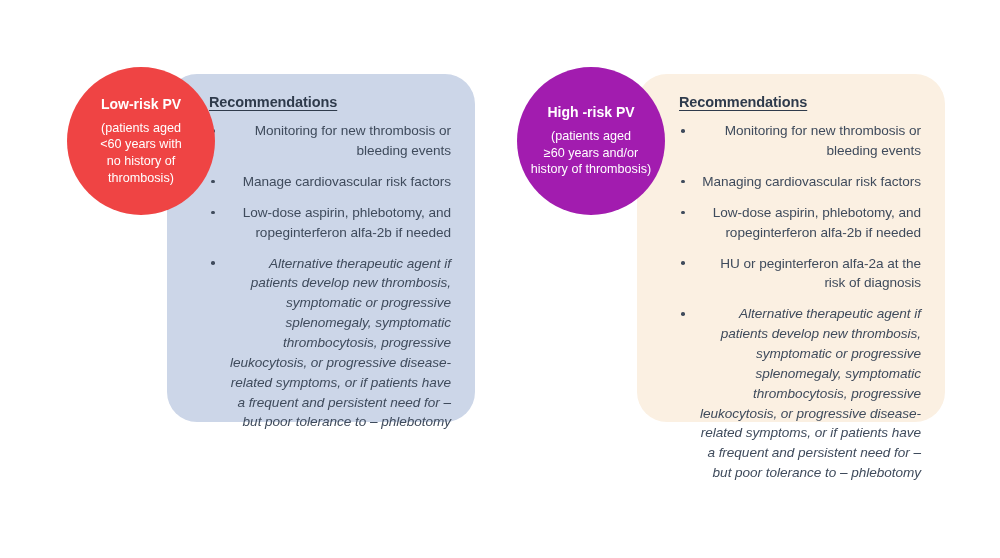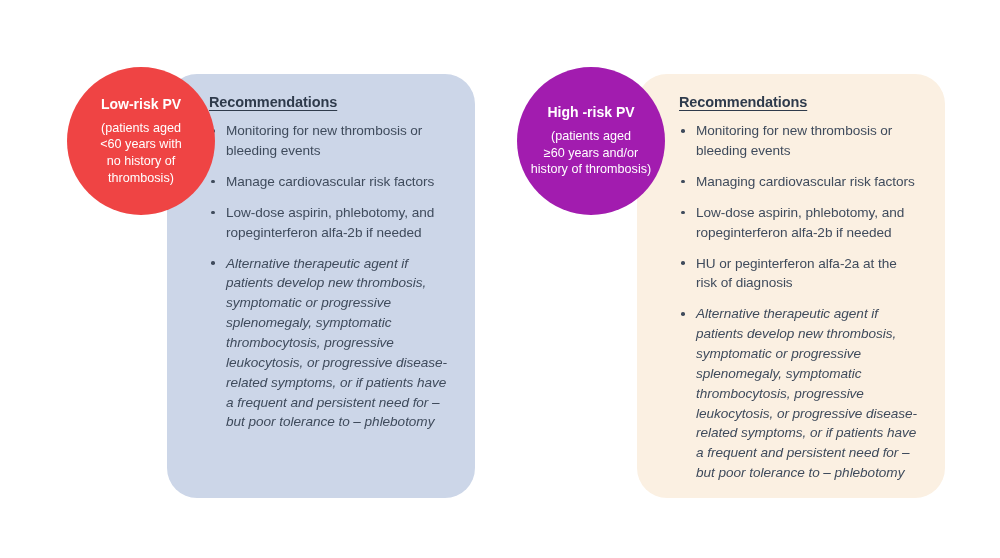--- a/index.html
+++ b/index.html
@@ -26,21 +26,21 @@
     top: 0;
     height: 558px;
   }
   .card-group.low  { left: 0;   width: 500px; }
   .card-group.high { left: 500px; width: 500px; }
 
   
   .panel {
     position: absolute;
     top: 74px;
-    height: 424px;
+    height: 348px;
     border-radius: 30px;
     box-sizing: border-box;
     padding: 20px 24px 18px 42px;
   }
   .card-group.low .panel {
     left: 167px;
     width: 308px;
     background: #ccd6e8;
   }
   .card-group.high .panel {
@@ -66,20 +66,21 @@
     padding: 0;
   }
   .bullet-item {
     position: relative;
     padding-left: 17px;
     margin-bottom: 11px;
     font-size: 13.6px;
     line-height: 1.46;
     color: #3f4b5c;
     letter-spacing: -0.05px;
+    text-align: right;
   }
   .bullet-item:last-child {
     margin-bottom: 0;
     font-style: italic;
   }
   .bullet-dot {
     position: absolute;
     left: 2px;
     top: 0.56em;
     width: 3.6px;

